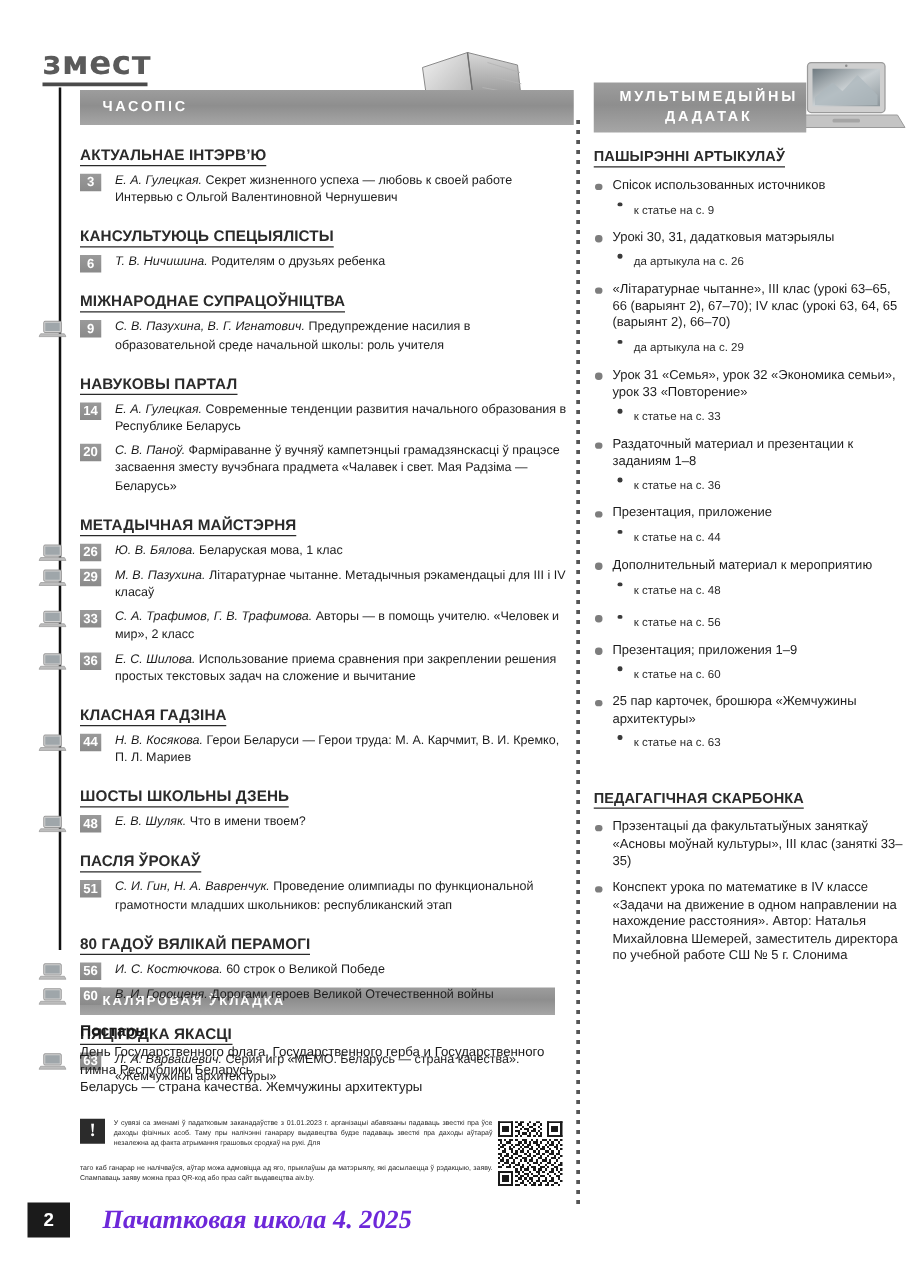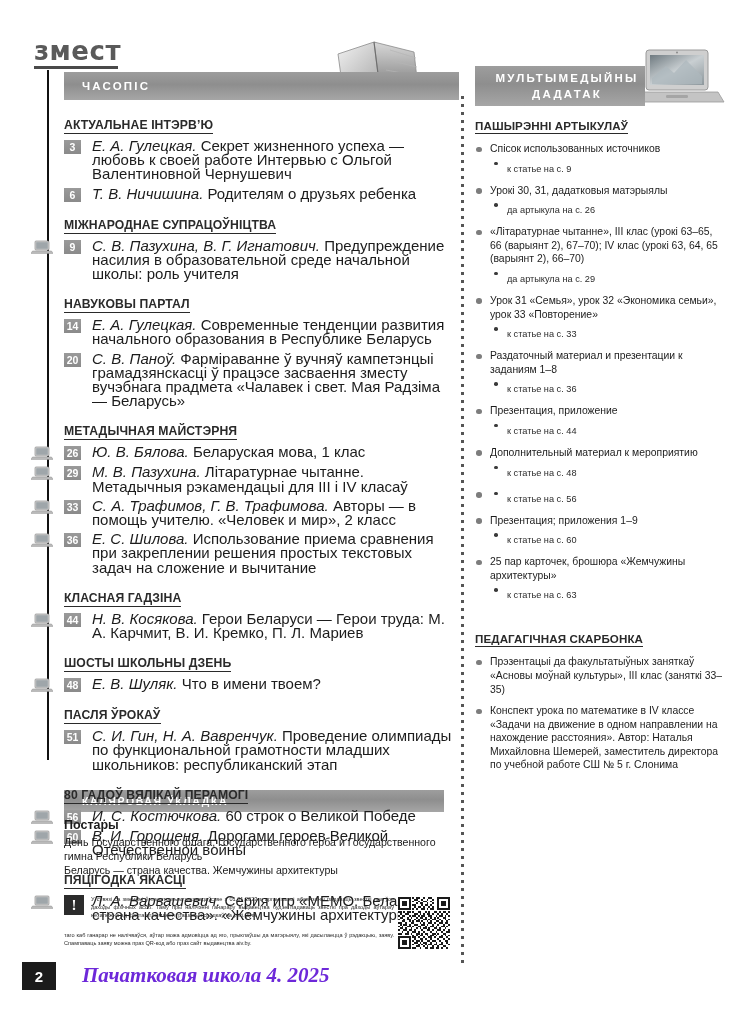--- a/index.html
+++ b/index.html
@@ -67,21 +67,21 @@
   .entry { display: flex; align-items: flex-start; margin-bottom: 5px; position: relative; }
   .laptop-badge {
     position: absolute; left: -33px; top: 1px; width: 22px; height: 14px;
   }
   .pagenum {
     flex: 0 0 auto; width: 17px; height: 14px; margin-right: 11px; margin-top: 1px;
     background: linear-gradient(to bottom,#9a9a9a,#8a8a8a);
     color: #fff; font-size: 10.5px; font-weight: bold;
     display: flex; align-items: center; justify-content: center;
   }
-  .entry-text { font-size: 15px; line-height: 14.2px; color: #1c1c1c; }
+  .entry-text { font-size: 10px; line-height: 14.2px; color: #1c1c1c; }
   .entry-text i { font-style: italic; }
 
   
   .insert-block { position: absolute; left: 64px; top: 818px; width: 390px; }
   .insert-title { font-size: 12.5px; font-weight: bold; margin-bottom: 3px; }
   .insert-line { font-size: 10.6px; line-height: 14.2px; }
 
   
   .legal { position: absolute; left: 64px; top: 895px; width: 330px; display: flex; }
   .warn-icon {
@@ -177,21 +177,21 @@
   <div class="ribbon two-line" id="ribbon-media">
     <span>МУЛЬТЫМЕДЫЙНЫ</span>
     <span>ДАДАТАК</span>
   </div>
 
   <div class="ribbon one-line" id="ribbon-insert">КАЛЯРОВАЯ ЎКЛАДКА</div>
 
   <div class="left-col" id="left-col"><div class="rubric">АКТУАЛЬНАЕ ІНТЭРВ’Ю</div><div class="entry">
         <span class="pagenum">3</span>
         <span class="entry-text"><i>Е. А. Гулецкая.</i><span> Секрет жизненного успеха —  любовь к своей работе Интервью с Ольгой Валентиновной Чернушевич</span></span>
-      </div><div class="entry">
+      </div><div class="rubric">КАНСУЛЬТУЮЦЬ СПЕЦЫЯЛІСТЫ</div><div class="entry">
         <span class="pagenum">6</span>
         <span class="entry-text"><i>Т. В. Ничишина.</i><span> Родителям о друзьях ребенка</span></span>
       </div><div class="rubric">МІЖНАРОДНАЕ СУПРАЦОЎНІЦТВА</div><div class="entry">
         <span class="laptop-badge"><svg viewBox="0 0 22 14">
   <rect x="4" y="1" width="14" height="9" rx="1" fill="#d2d2d2" stroke="#8f8f8f" stroke-width="0.7"></rect>
   <rect x="5.2" y="2.2" width="11.6" height="6.6" fill="#9fa6aa"></rect>
   <path d="M1.5 11 L20.5 11 L22 13.4 L0 13.4 Z" fill="#bdbdbd" stroke="#8f8f8f" stroke-width="0.5"></path>
 </svg></span>
         <span class="pagenum">9</span>
         <span class="entry-text"><i>С. В. Пазухина, В. Г. Игнатович.</i><span> Предупреждение насилия в образовательной среде начальной школы: роль учителя</span></span>

